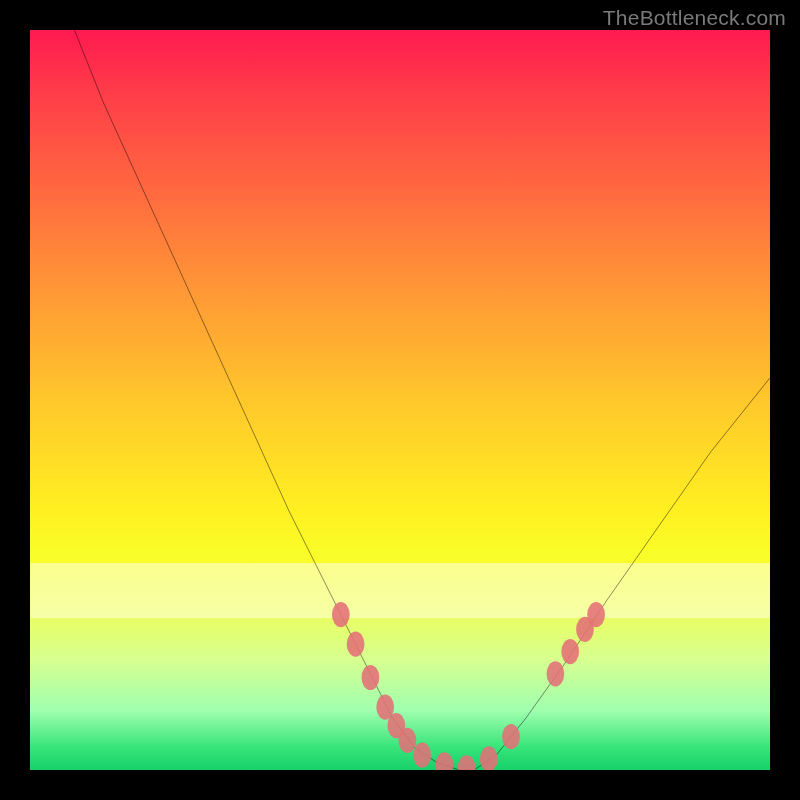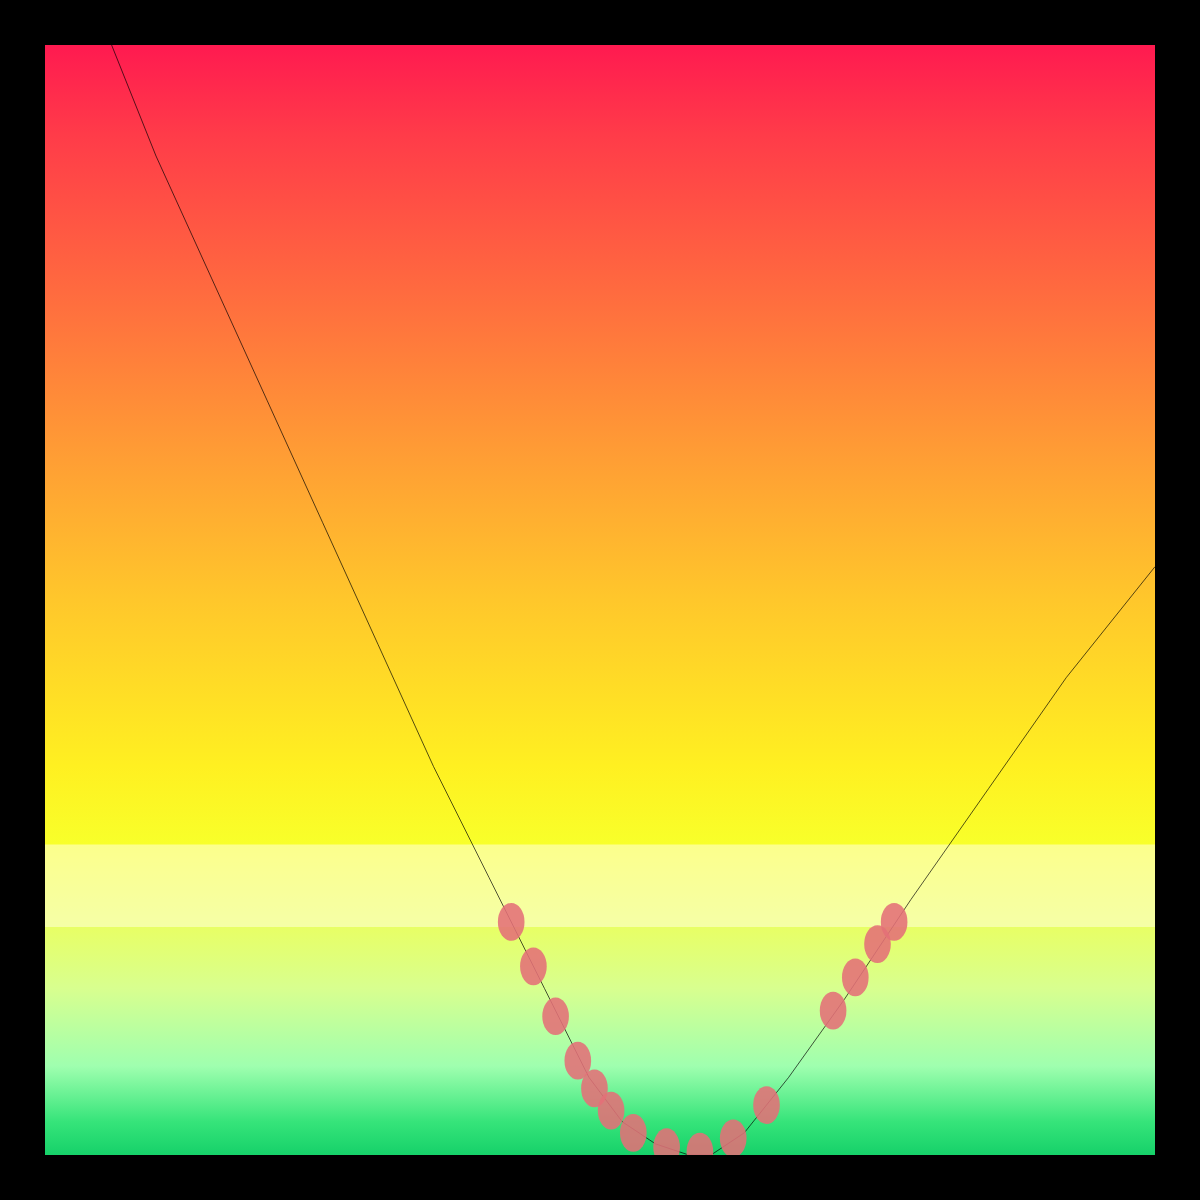--- a/index.html
+++ b/index.html
@@ -72,20 +72,21 @@
     font-weight: 500;
     letter-spacing: 0.2px;
     user-select: none;
   }
 </style>
 </head>
 <body>
 
 <div class="frame">
 
+  <div class="watermark">TheBottleneck.com</div>
 
   <div class="plot">
     <div class="gradient"></div>
     <div class="pale-band"></div>
 
     <svg class="curve-svg" viewBox="0 0 100 100" preserveAspectRatio="none">
       <path d="M6.00 0.00 L10.00 10.00 L15.00 21.00 L20.00 32.00 L25.00 43.00 L30.00 54.00 L35.00 65.00 L40.00 75.00 L45.00 85.00 L49.00 93.00 L52.00 97.00 L55.00 99.00 L58.00 100.00 L60.00 100.00 L63.00 98.00 L67.00 93.00 L72.00 86.00 L78.00 77.00 L85.00 67.00 L92.00 57.00 L100.00 47.00" fill="none" stroke="#000000" stroke-width="0.45" vector-effect="non-scaling-stroke"></path>
       <g>
           <ellipse cx="42" cy="79" rx="1.2" ry="1.7" fill="#e46f78" fill-opacity="0.88"></ellipse>
           <ellipse cx="44" cy="83" rx="1.2" ry="1.7" fill="#e46f78" fill-opacity="0.88"></ellipse>

